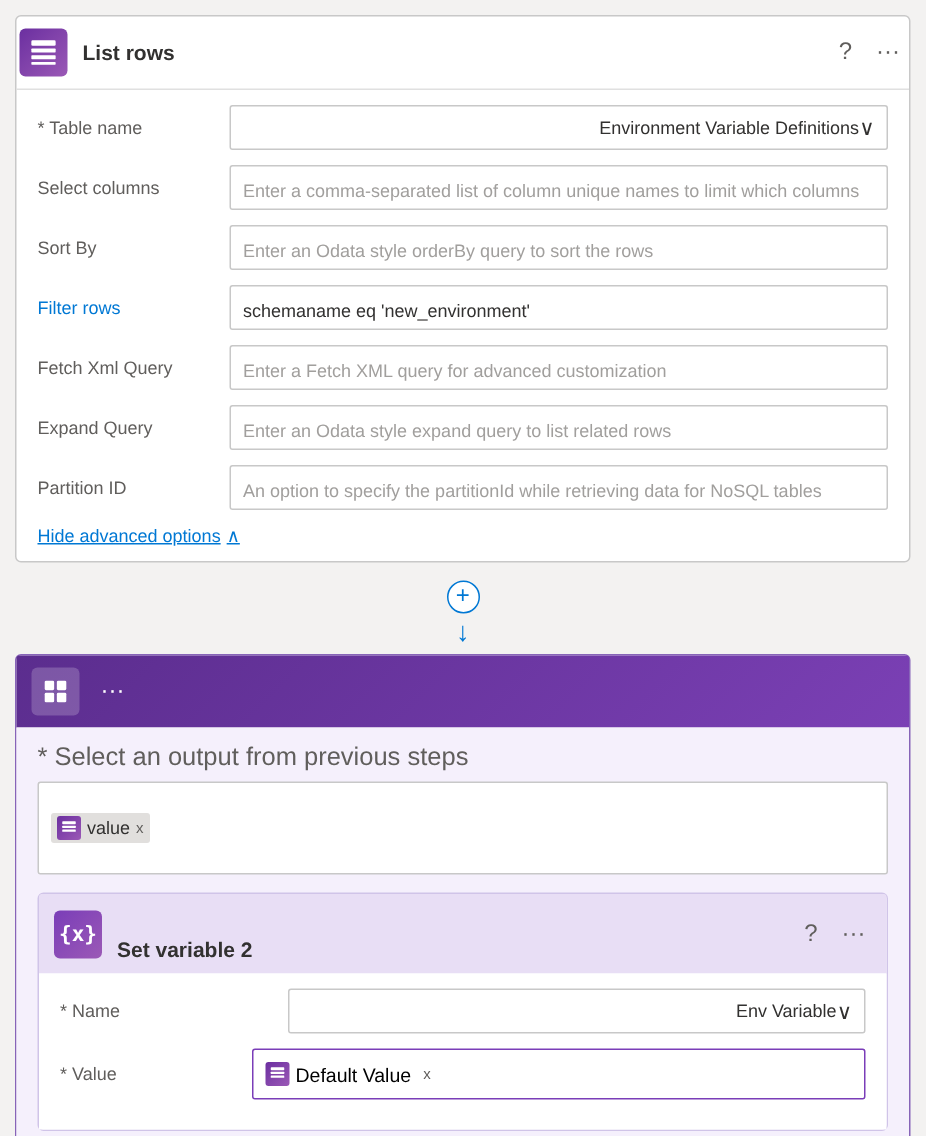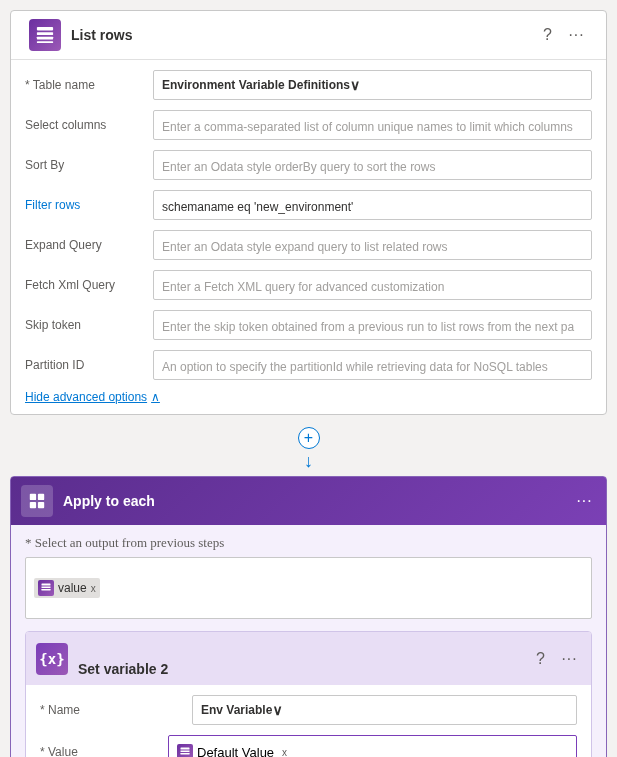--- a/index.html
+++ b/index.html
@@ -15,21 +15,21 @@
     .card {
       background: #fff;
       border: 1.5px solid #c8c8c8;
       border-radius: 4px;
       margin-bottom: 8px;
     }
 
     .card-header {
       display: flex;
       align-items: center;
-      padding: 8px 18px;
+      padding: 8px 2px;
       border-bottom: 1px solid #e0e0e0;
       gap: 10px;
     }
 
     .card-header-icon {
       width: 32px;
       height: 32px;
       border-radius: 4px;
       background: linear-gradient(135deg, #6b2fa0, #9b59b6);
       display: flex;
@@ -101,22 +101,21 @@
       position: relative;
     }
 
     .field-input.placeholder-text {
       color: #a19f9d;
     }
 
     .field-input-dropdown {
       display: flex;
       align-items: center;
-      justify-content: flex-start;
-      font-weight: bold;
+      justify-content: flex-end;
     }
 
     .field-input-dropdown .chevron {
       color: #323130;
       font-size: 14px;
     }
 
     .hide-advanced {
       color: #0078d4;
       font-size: 12px;
@@ -200,24 +199,23 @@
       color: #fff;
     }
 
     .apply-body {
       padding: 10px 14px;
       background: #f5f0fc;
       border-radius: 0 0 2px 2px;
     }
 
     .select-output-label {
-      font-size: 13px;
+      font-size: 17px;
       color: #605e5c;
       margin-bottom: 6px;
-      font-family: Liberation Serif, serif;
     }
 
     .tag-input {
       border: 1px solid #c8c8c8;
       border-radius: 2px;
       padding: 20px 8px;
       background: #fff;
       display: flex;
       align-items: center;
       flex-wrap: wrap;
@@ -360,40 +358,34 @@
     </div>
 
     <div class="field-row">
       <span class="field-label" style="color:#0078d4;">Filter rows</span>
       <div class="field-input">
         <span>schemaname eq 'new_environment'</span>
       </div>
     </div>
 
     <div class="field-row">
+      <span class="field-label">Fetch Xml Query</span>
+      <div class="field-input placeholder-text">
+        <span>Enter a Fetch XML query for advanced customization</span>
+      </div>
+    </div>
+
+    <div class="field-row">
       <span class="field-label">Expand Query</span>
       <div class="field-input placeholder-text">
         <span>Enter an Odata style expand query to list related rows</span>
       </div>
     </div>
 
-    <div class="field-row">
-      <span class="field-label">Fetch Xml Query</span>
-      <div class="field-input placeholder-text">
-        <span>Enter a Fetch XML query for advanced customization</span>
-      </div>
-    </div>
-
-
-    <div class="field-row">
-      <span class="field-label">Skip token</span>
-      <div class="field-input placeholder-text">
-        <span>Enter the skip token obtained from a previous run to list rows from the next pa</span>
-      </div>
-    </div>
+
 
     <div class="field-row">
       <span class="field-label">Partition ID</span>
       <div class="field-input placeholder-text">
         <span>An option to specify the partitionId while retrieving data for NoSQL tables</span>
       </div>
     </div>
 
     <button class="hide-advanced">
       <span>Hide advanced options</span>
@@ -410,21 +402,20 @@
 <div class="card apply-card">
   <div class="apply-header">
     <div class="apply-header-icon">
       <svg width="18" height="18" viewBox="0 0 20 20" fill="white">
         <rect x="2" y="2" width="7" height="7" rx="1"></rect>
         <rect x="11" y="2" width="7" height="7" rx="1"></rect>
         <rect x="2" y="11" width="7" height="7" rx="1"></rect>
         <rect x="11" y="11" width="7" height="7" rx="1"></rect>
       </svg>
     </div>
-    <span class="apply-header-title">Apply to each</span>
     <div class="apply-header-actions">
       <button class="icon-btn">···</button>
     </div>
   </div>
   <div class="apply-body">
     <div class="select-output-label">* Select an output from previous steps</div>
     <div class="tag-input">
       <div class="tag">
         <span class="tag-icon">
           <svg viewBox="0 0 20 20">

